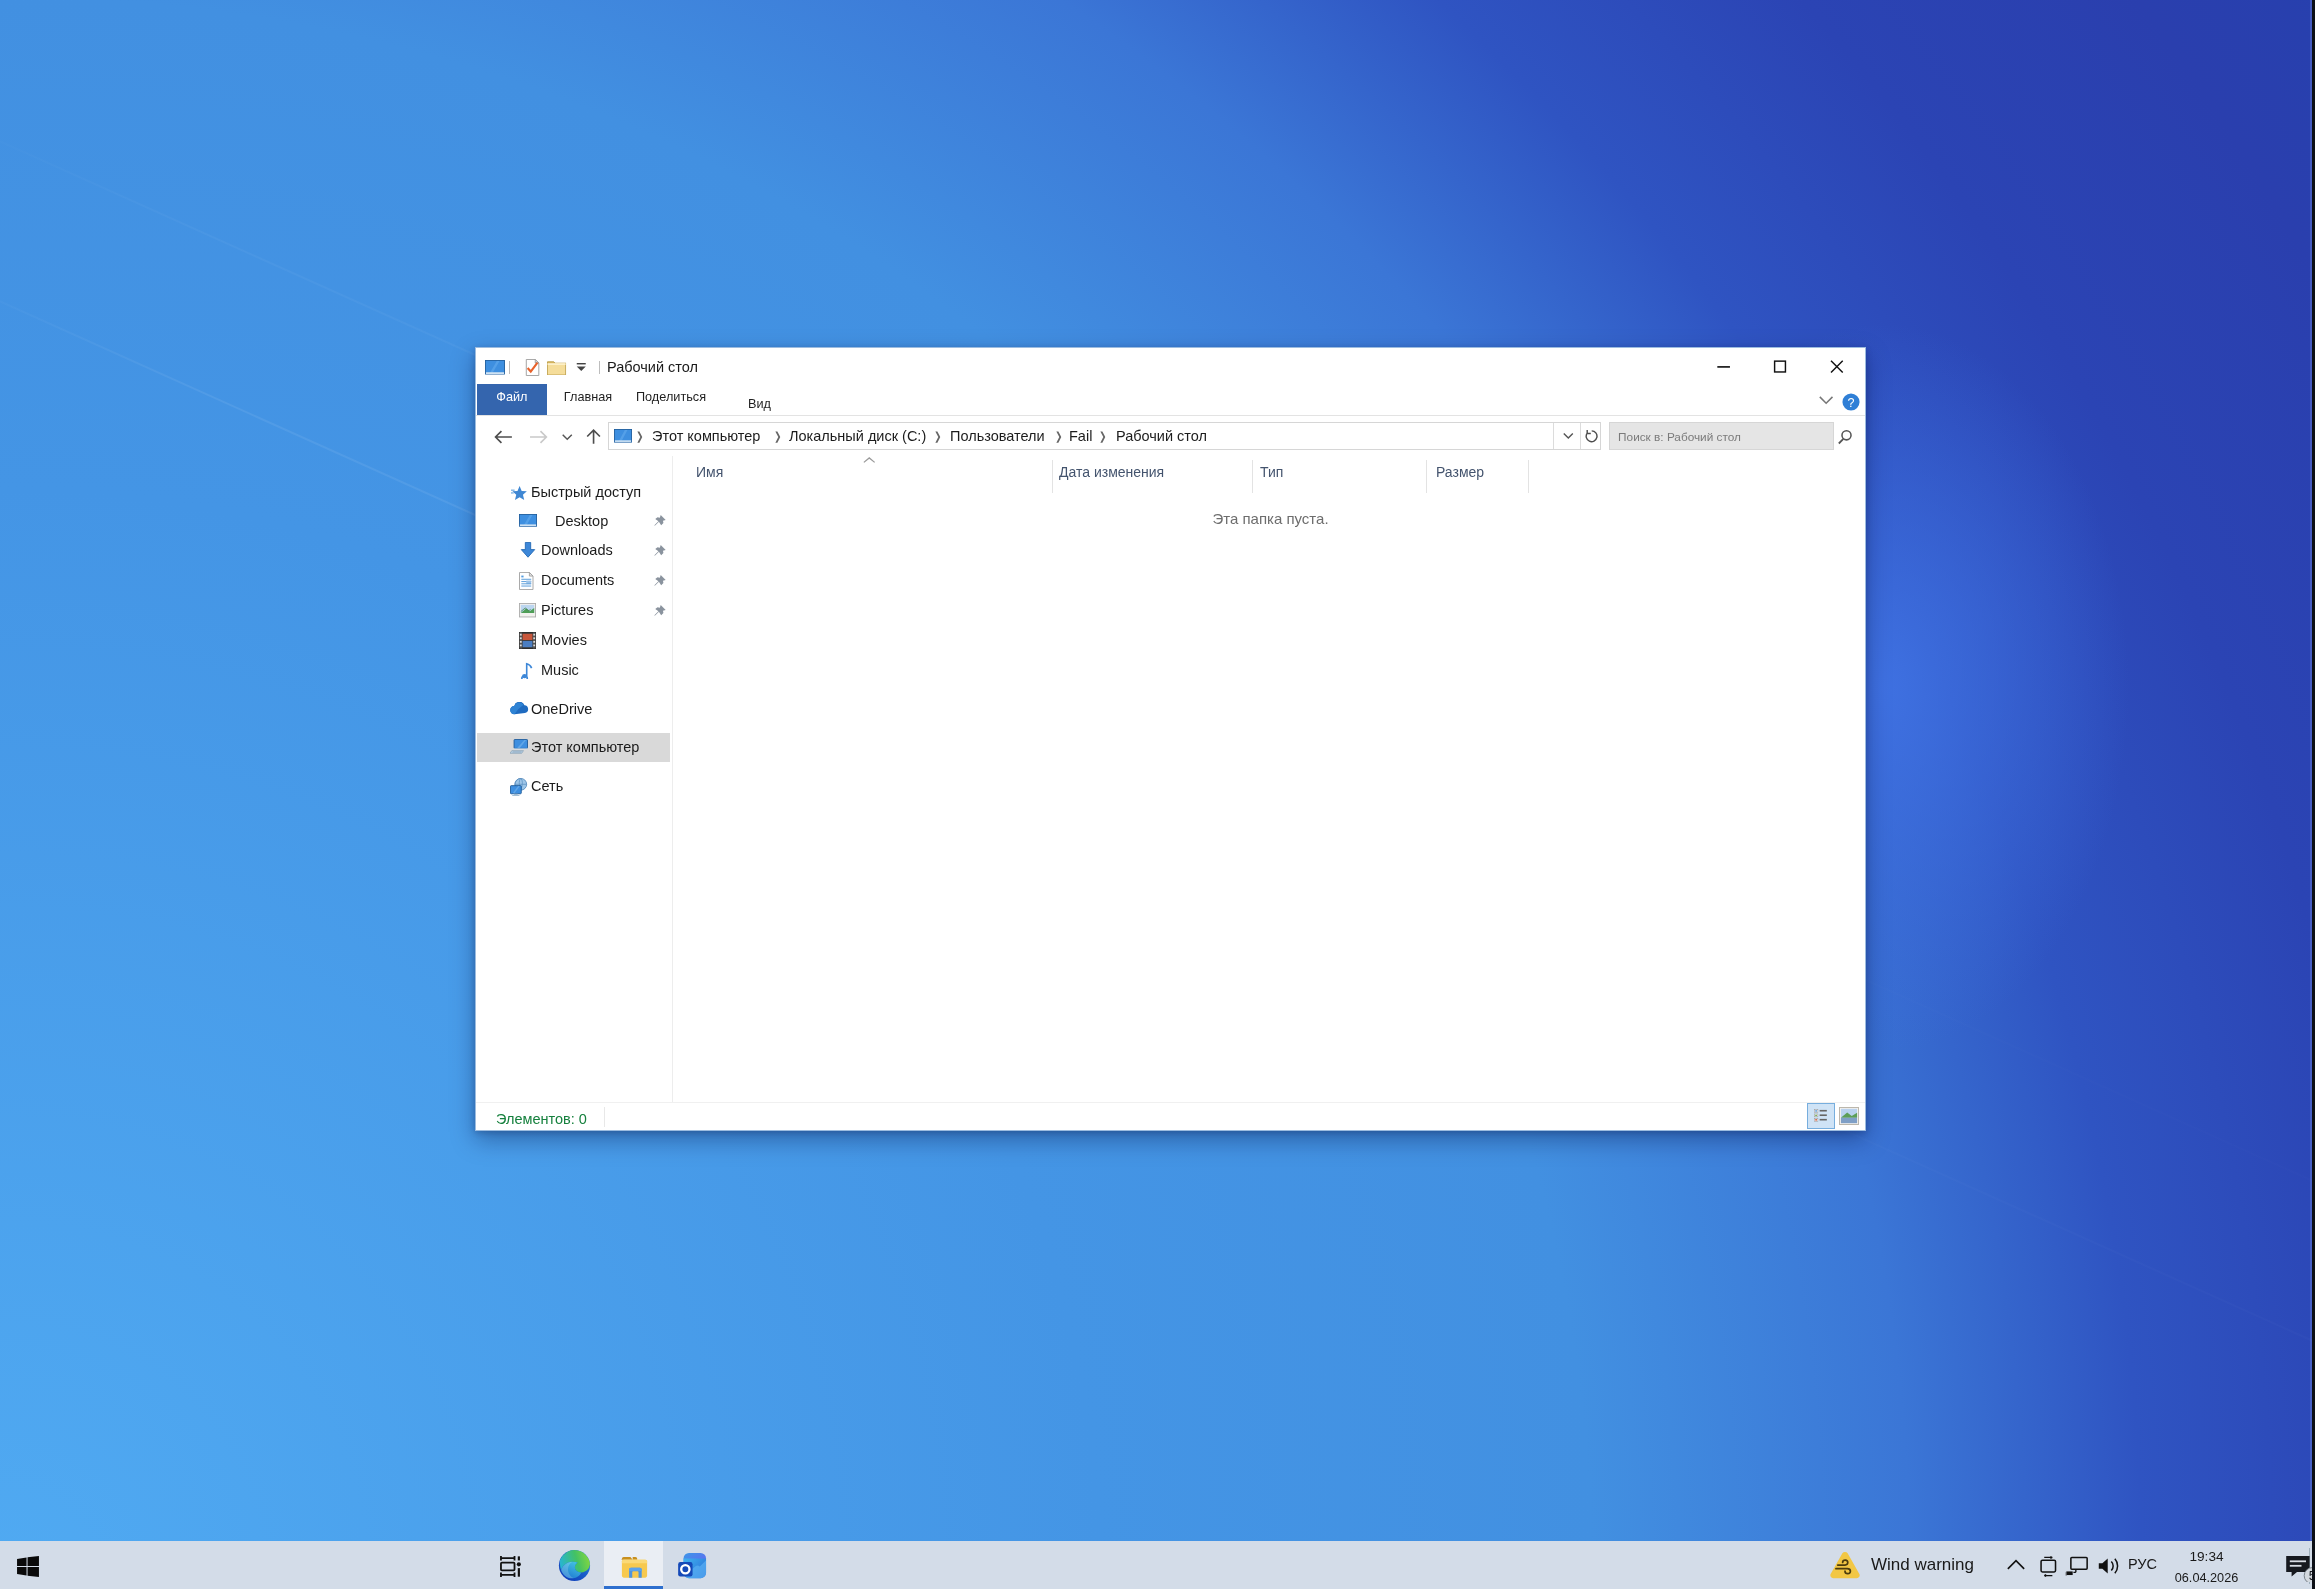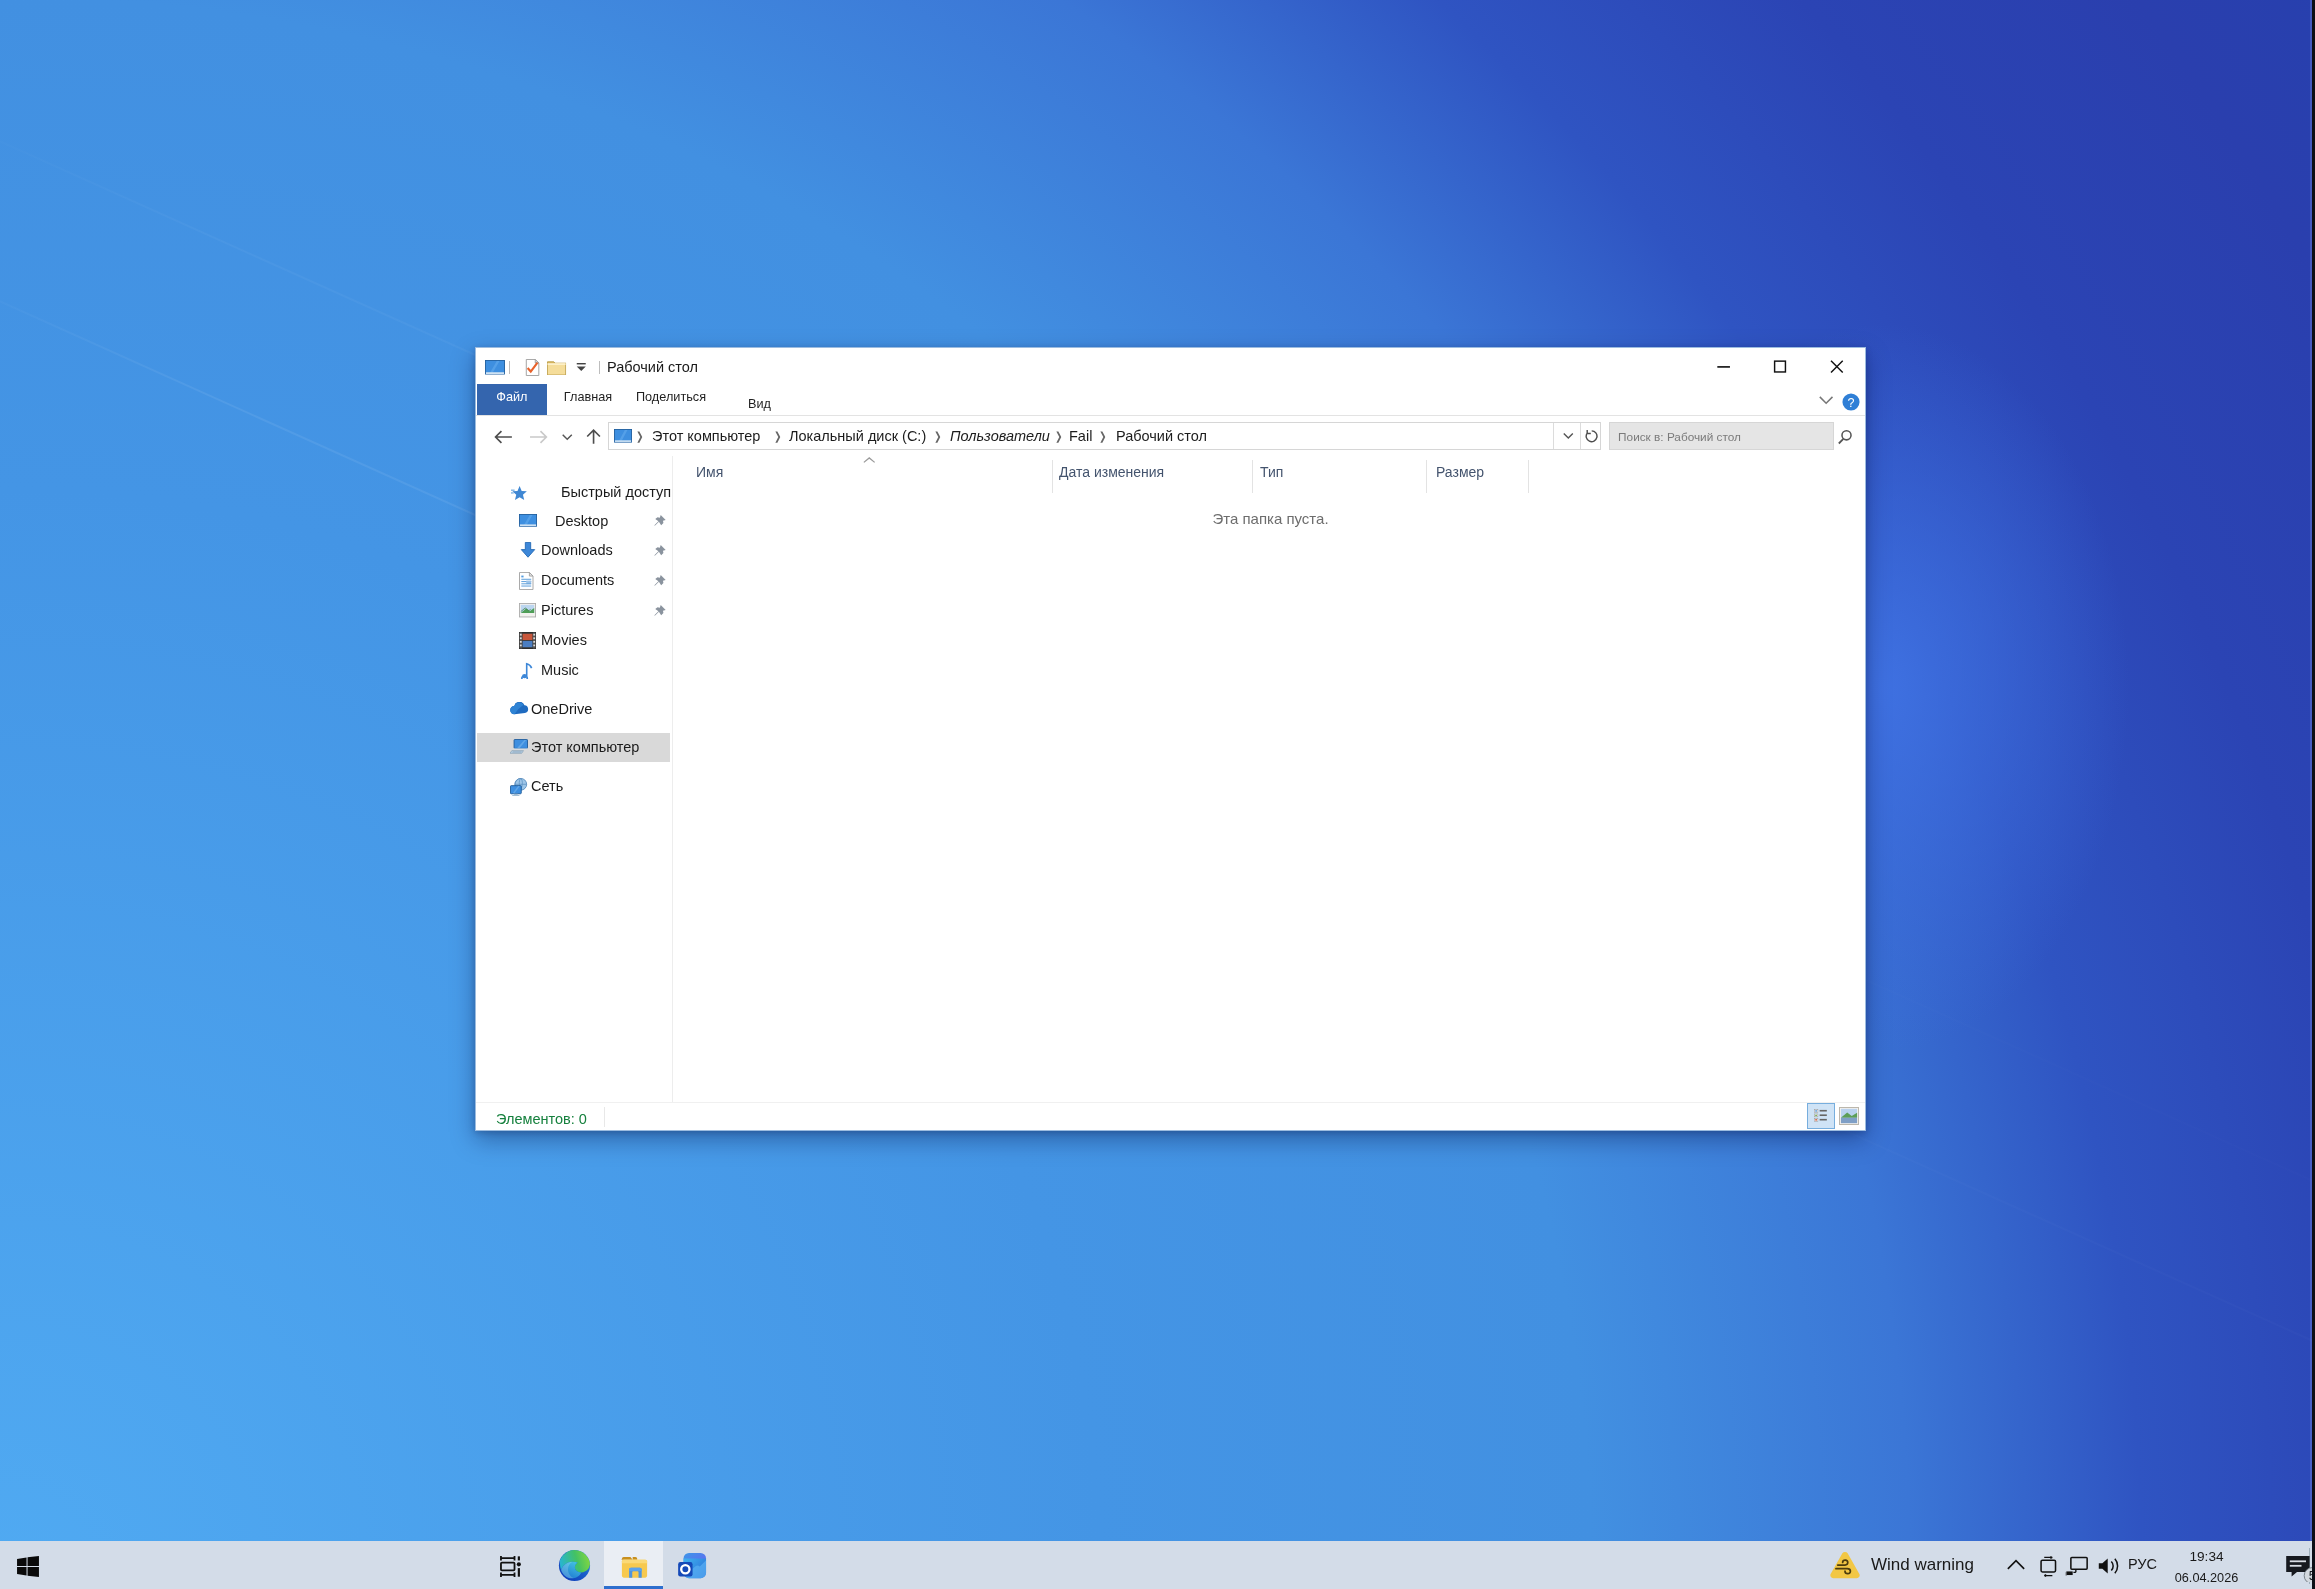--- a/index.html
+++ b/index.html
@@ -127,21 +127,21 @@
   <svg class="abs" style="left:138px; top:81px;" width="18" height="14.5" viewBox="0 0 20 16">
     <rect x="0.5" y="0.5" width="19" height="14" fill="#3e8fe0" stroke="#1e5e9e"></rect>
     <path d="M12 1 L5 14 L8 14 L15 1 Z" fill="#5aa4ea" opacity="0.8"></path>
     <rect x="1" y="12.5" width="18" height="1.8" fill="#cfe2f2"></rect>
   </svg>
   <div class="crumb-arrow" style="left:160px;">❯</div>
   <div class="crumb" style="left:176px;">Этот компьютер</div>
   <div class="crumb-arrow" style="left:298px;">❯</div>
   <div class="crumb" style="left:313px;">Локальный диск (C:)</div>
   <div class="crumb-arrow" style="left:458px;">❯</div>
-  <div class="crumb" style="left:474px;font-style:italic;">Пользователи</div>
+  <div class="crumb" style="left:474px;">Пользователи</div>
   <div class="crumb-arrow" style="left:579px;">❯</div>
   <div class="crumb" style="left:593px;">Fail</div>
   <div class="crumb-arrow" style="left:623px;">❯</div>
   <div class="crumb" style="left:640px;">Рабочий стол</div>
   <svg class="abs" style="left:1086px; top:81px;" width="36" height="14.5" viewBox="0 0 40 16">
     <path d="M2 5 L7 10 L12 5" stroke="#555" stroke-width="1.6" fill="none"></path>
     <path d="M33 2 a6 6 0 1 1 -5 2.5 M28 1 v4 h4" stroke="#4d4d4d" stroke-width="1.6" fill="none"></path>
   </svg>
   <div class="abs" id="search-box">
       <span>Поиск в: Рабочий стол</span>
@@ -152,21 +152,21 @@
   </svg>
 
   <div class="abs" id="nav-sep"></div>
   <div class="abs" id="sel-row"></div>
 
   <svg class="abs" style="left:35px; top:137px;" width="16.3" height="16.3" viewBox="0 0 18 18">
     <path d="M9.5 1 L11.8 6.6 L17.5 7 L13.2 10.8 L14.6 16.5 L9.5 13.4 L4.4 16.5 L5.8 10.8 L1.5 7 L7.2 6.6 Z" fill="#3f87d3"></path>
     <rect x="0" y="5" width="4" height="1.5" fill="#7eb3e4"></rect>
     <rect x="0" y="8" width="3" height="1.5" fill="#7eb3e4"></rect>
   </svg>
-  <div class="nav-item" style="left:55px; top:136px;margin-left:30px;">Быстрый доступ</div>
+  <div class="nav-item" style="left:55px; top:136px;">Быстрый доступ</div>
 
   <svg class="abs" style="left:43px; top:166px;" width="18" height="13.6" viewBox="0 0 20 15">
     <rect x="0.5" y="0.5" width="19" height="13" fill="#3e8fe0" stroke="#1e5e9e"></rect>
     <path d="M12 1 L5 13 L8 13 L15 1 Z" fill="#5aa4ea" opacity="0.8"></path>
     <rect x="1" y="11.5" width="18" height="1.8" fill="#cfe2f2"></rect>
   </svg>
   <div class="nav-item" style="left:79px; top:165px;">Desktop</div>
 
   <svg class="abs" style="left:43px; top:194px;" width="18" height="17" viewBox="0 0 20 19">
     <path d="M7 0.5 h6 v8 h4.5 L10 17 L2.5 8.5 H7 Z" fill="#3d87d8" stroke="#2268b4"></path>

